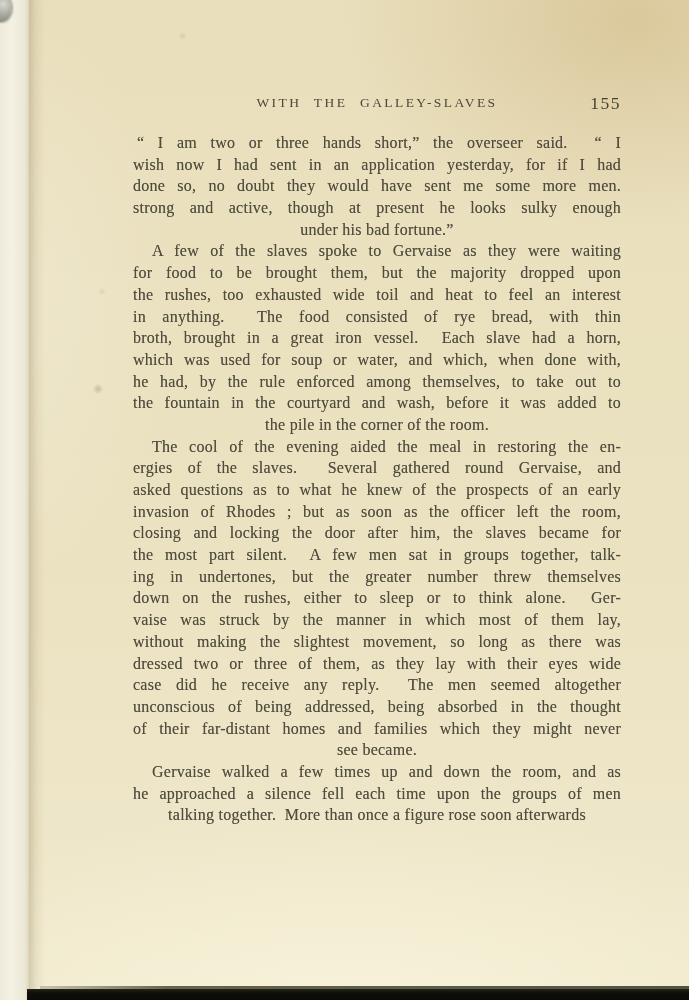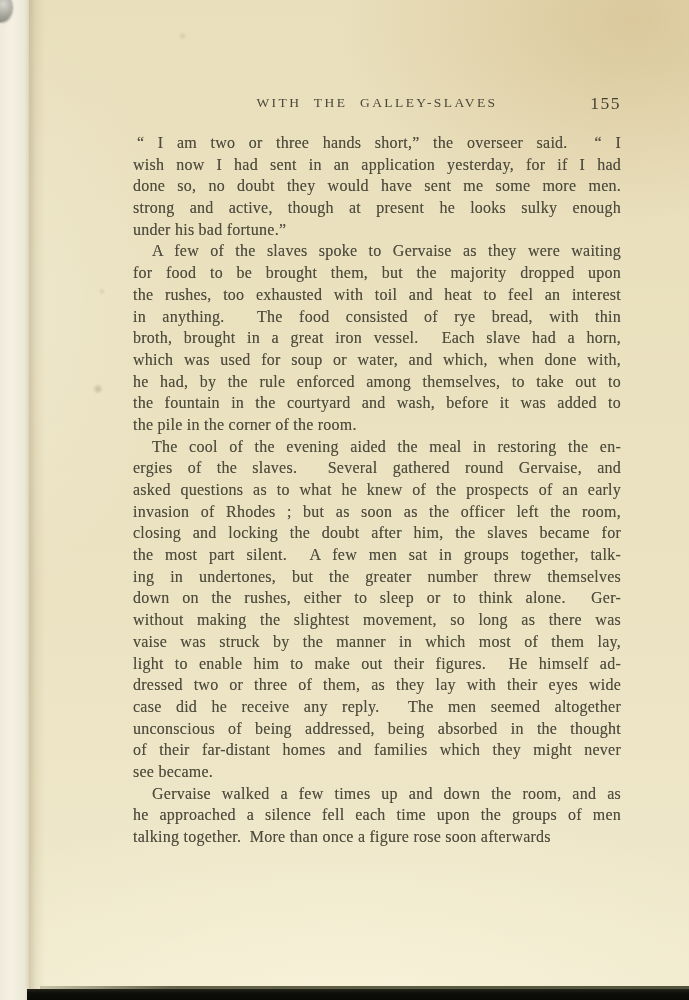--- a/index.html
+++ b/index.html
@@ -76,21 +76,21 @@
     margin-top: 18px;
     font-size: 16px;
     letter-spacing: 0.25px;
     color: #4f4c3e;
     text-shadow: 0 0 0.5px rgba(79,76,62,0.55);
   }
   .para { margin: 0; }
   .line {
     height: 21.7px; line-height: 21.7px;
     white-space: normal;
-    text-align: left;
+    text-align: center;
   }
   .line.just {
     text-align: justify;
     text-align-last: justify;
     -moz-text-align-last: justify;
   }
   .line.first { text-indent: 19px; }
   .para:first-child .line.first { text-indent: 4px; }
 </style>
 </head>
@@ -113,40 +113,39 @@
         <div class="para">
           <div class="line just first">“ I am two or three hands short,” the overseer said.&nbsp; “ I</div>
           <div class="line just">wish now I had sent in an application yesterday, for if I had</div>
           <div class="line just">done so, no doubt they would have sent me some more men.</div>
           <div class="line just">strong and active, though at present he looks sulky enough</div>
           <div class="line">under his bad fortune.”</div>
         </div>
         <div class="para">
           <div class="line just first">A few of the slaves spoke to Gervaise as they were waiting</div>
           <div class="line just">for food to be brought them, but the majority dropped upon</div>
-          <div class="line just">the rushes, too exhausted with toil and heat to feel an interest</div>
+          <div class="line just">the rushes, too exhausted wide toil and heat to feel an interest</div>
           <div class="line just">in anything.&nbsp; The food consisted of rye bread, with thin</div>
           <div class="line just">broth, brought in a great iron vessel.&nbsp; Each slave had a horn,</div>
           <div class="line just">which was used for soup or water, and which, when done with,</div>
           <div class="line just">he had, by the rule enforced among themselves, to take out to</div>
           <div class="line just">the fountain in the courtyard and wash, before it was added to</div>
           <div class="line">the pile in the corner of the room.</div>
         </div>
         <div class="para">
           <div class="line just first">The cool of the evening aided the meal in restoring the en-</div>
           <div class="line just">ergies of the slaves.&nbsp; Several gathered round Gervaise, and</div>
           <div class="line just">asked questions as to what he knew of the prospects of an early</div>
           <div class="line just">invasion of Rhodes ; but as soon as the officer left the room,</div>
-          <div class="line just">closing and locking the doubt after him, the slaves became for</div>
+          <div class="line just">closing and locking the door after him, the slaves became for</div>
           <div class="line just">the most part silent.&nbsp; A few men sat in groups together, talk-</div>
           <div class="line just">ing in undertones, but the greater number threw themselves</div>
           <div class="line just">down on the rushes, either to sleep or to think alone.&nbsp; Ger-</div>
+          <div class="line just">vaise was struck by the manner in which most of them lay,</div>
           <div class="line just">without making the slightest movement, so long as there was</div>
-          <div class="line just">vaise was struck by the manner in which most of them lay,</div>
-          <div class="line just">light to enable him to make out their figures.&nbsp; He himself ad-</div>
           <div class="line just">dressed two or three of them, as they lay with their eyes wide</div>
           <div class="line just">case did he receive any reply.&nbsp; The men seemed altogether</div>
           <div class="line just">unconscious of being addressed, being absorbed in the thought</div>
           <div class="line just">of their far-distant homes and families which they might never</div>
           <div class="line">see became.</div>
         </div>
         <div class="para">
           <div class="line just first">Gervaise walked a few times up and down the room, and as</div>
           <div class="line just">he approached a silence fell each time upon the groups of men</div>
           <div class="line">talking together.&nbsp; More than once a figure rose soon afterwards</div>

